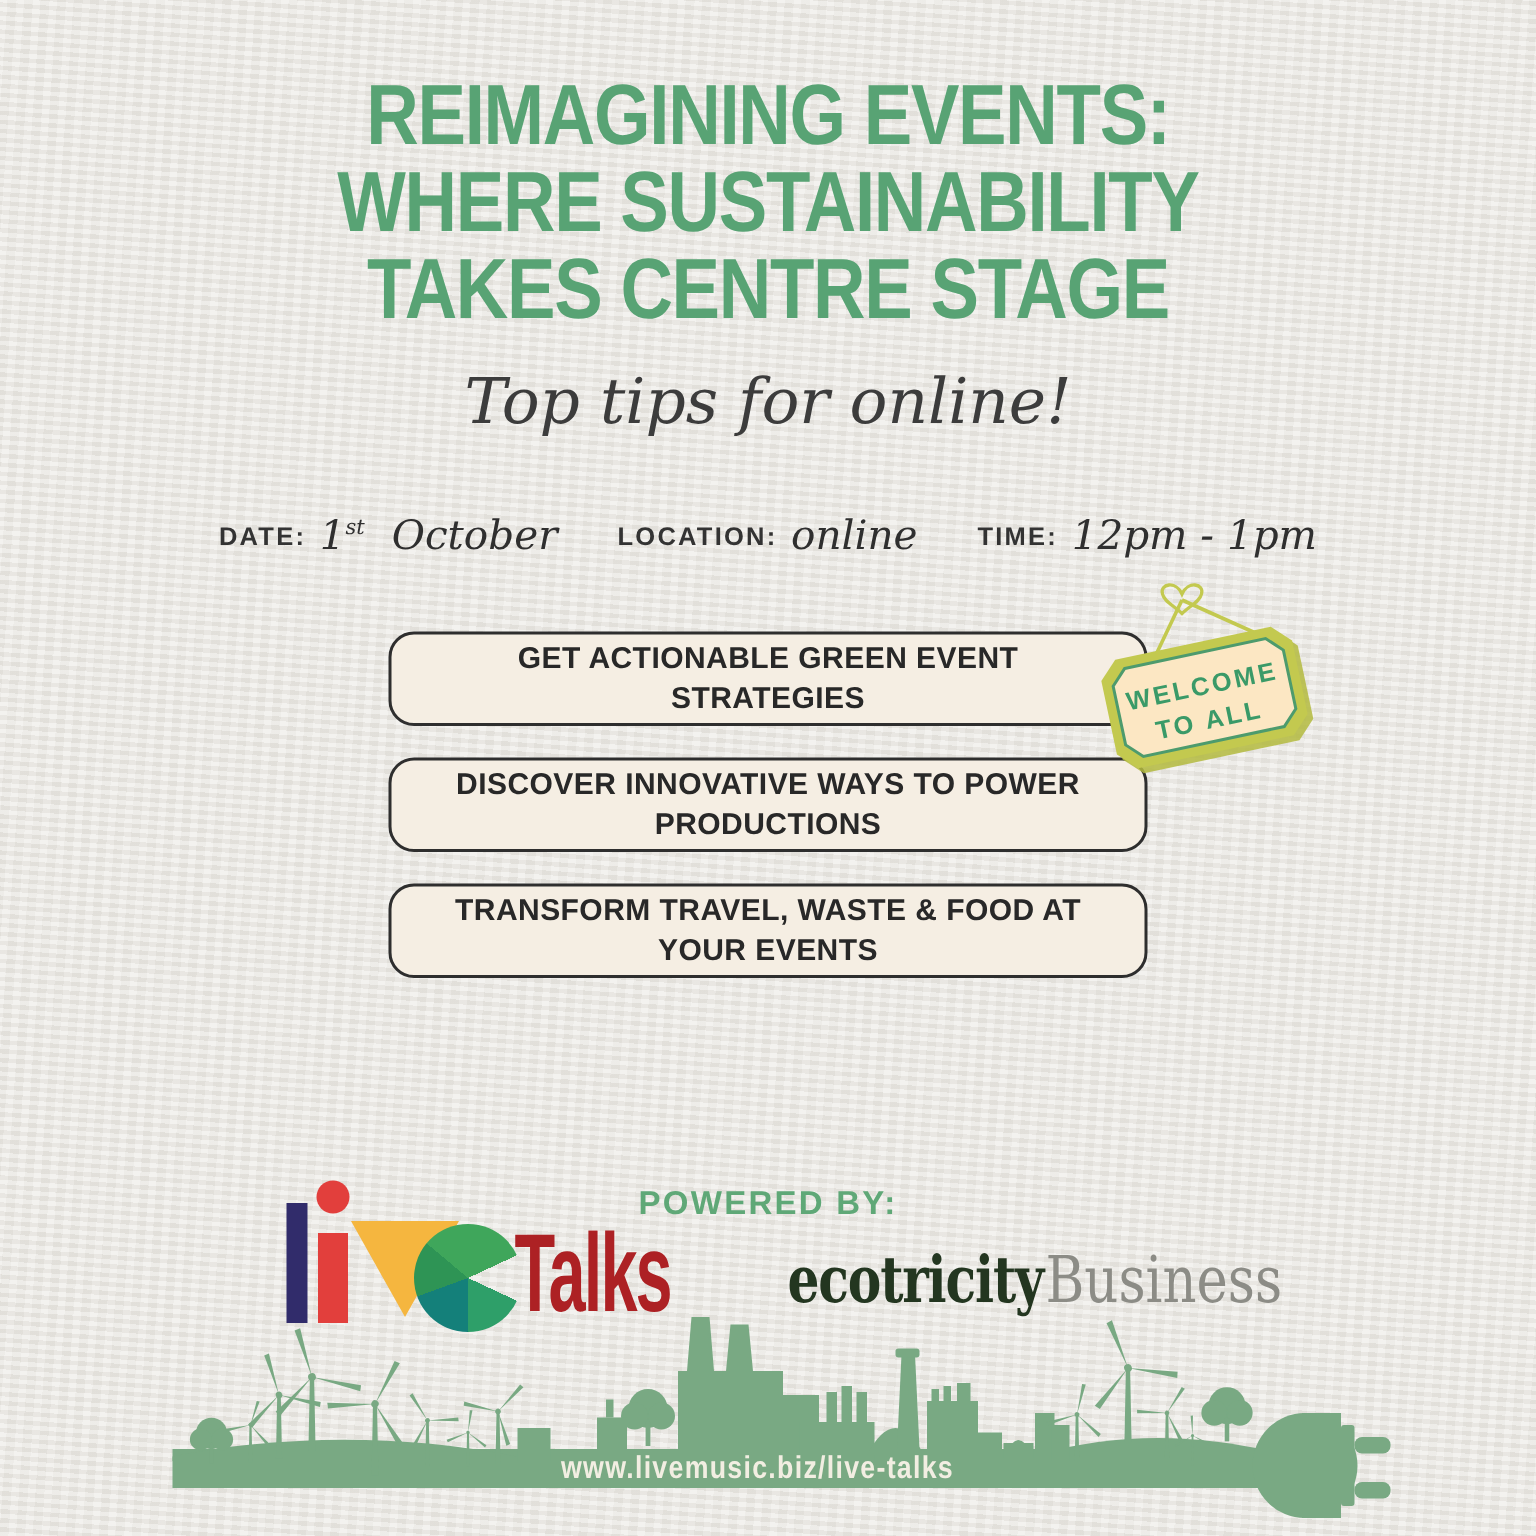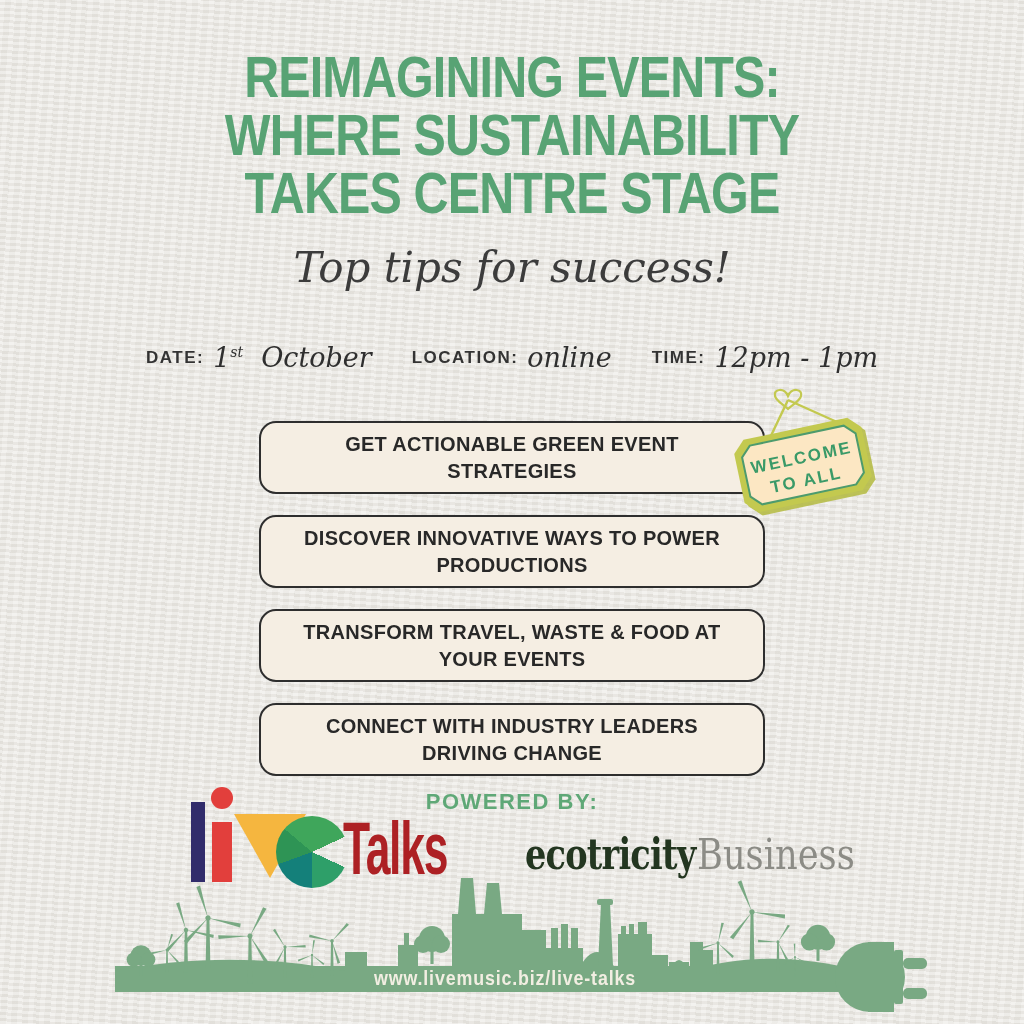--- a/index.html
+++ b/index.html
@@ -25,21 +25,21 @@
     position:absolute;top:342px;left:0;width:1024px;
     display:flex;justify-content:center;align-items:flex-end;gap:40px;
   }
   .meta-group{display:flex;align-items:center;gap:9px;}
   .meta-label{font-size:17px;font-weight:bold;letter-spacing:1.5px;color:#333;}
   .hand{font-family:"DejaVu Serif", serif;font-style:italic;font-size:27px;color:#2F2F2F;white-space:nowrap;}
   .sup{font-size:14px;vertical-align:super;}
   .meta-rest{margin-left:18px;}
   .benefits{position:absolute;top:421px;left:259px;width:506px;}
   .benefit-box{
-    box-sizing:border-box;height:73px;margin-bottom:21px;padding:0 38px;
+    box-sizing:border-box;height:63px;margin-bottom:21px;padding:0 38px;
     background:#F5EEE3;border:2.5px solid #2E2E2E;border-radius:17px;
     display:flex;align-items:center;justify-content:center;text-align:center;
     font-size:20px;font-weight:bold;letter-spacing:.3px;line-height:1.35;color:#282828;
   }
   .badge-svg{position:absolute;left:713px;top:380px;}
   .powered{
     position:absolute;top:789px;left:0;width:1024px;text-align:center;
     font-size:22px;font-weight:bold;letter-spacing:1.5px;color:#5FA877;
   }
   .logo-live{position:absolute;left:185px;top:786px;width:310px;height:100px;}
@@ -65,42 +65,41 @@
 <body>
 
 <div class="poster">
 
   <div class="title-block">
     <div class="title-line">REIMAGINING EVENTS:</div>
     <div class="title-line">WHERE SUSTAINABILITY</div>
     <div class="title-line">TAKES CENTRE STAGE</div>
   </div>
 
-  <div class="subtitle">Top tips for success!</div>
+  <div class="subtitle">Top tips for online!</div>
 
   <div class="meta-row">
     <div class="meta-group">
       <span class="meta-label">DATE:</span>
       <span class="hand"><span>1</span><span class="sup">st</span><span class="meta-rest">October</span></span>
     </div>
     <div class="meta-group">
       <span class="meta-label">LOCATION:</span>
       <span class="hand">online</span>
     </div>
     <div class="meta-group">
       <span class="meta-label">TIME:</span>
       <span class="hand">12pm - 1pm</span>
     </div>
   </div>
 
   <div class="benefits">
     <div class="benefit-box">GET ACTIONABLE GREEN EVENT STRATEGIES</div>
     <div class="benefit-box">DISCOVER INNOVATIVE WAYS TO POWER PRODUCTIONS</div>
     <div class="benefit-box">TRANSFORM TRAVEL, WASTE &amp; FOOD AT YOUR EVENTS</div>
-    <div class="benefit-box">CONNECT WITH INDUSTRY LEADERS DRIVING CHANGE</div>
   </div>
 
   <svg class="badge-svg" width="170" height="145" viewBox="0 0 170 145">
     <path d="M75,16 C71,7 60,9 62,16 C63,21 70,24 75,29 C80,24 87,21 88,16 C90,9 79,7 75,16 Z" fill="none" stroke="#C3C94F" stroke-width="2.2"></path>
     <path d="M75,20 L55,62 M75,20 L124,42" stroke="#C3C94F" stroke-width="2.4" fill="none"></path>
     <g transform="rotate(-12 90 85)">
       <polygon points="40,52 146,52 158,64 158,114 146,126 40,126 28,114 28,64" fill="#B3BA3E" opacity="0.85"></polygon>
       <polygon points="37,48 143,48 155,60 155,110 143,122 37,122 25,110 25,60" fill="#C3C94F"></polygon>
       <polygon points="42,55 138,55 148,65 148,105 138,115 42,115 32,105 32,65" fill="#FCE7C3" stroke="#4D9B6D" stroke-width="2"></polygon>
       <text x="90" y="83" text-anchor="middle" font-family="Liberation Sans, sans-serif" font-size="17" font-weight="bold" letter-spacing="2" fill="#3A9A68">WELCOME</text>

